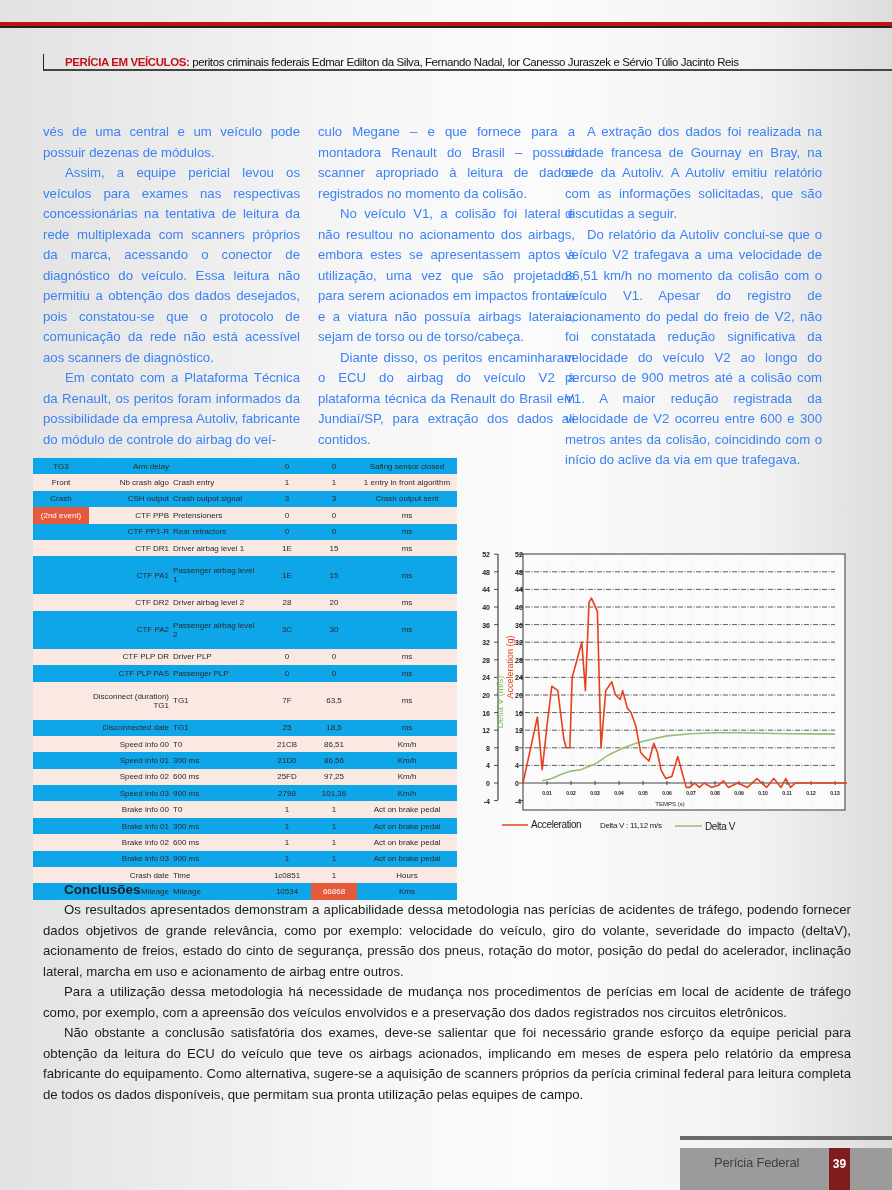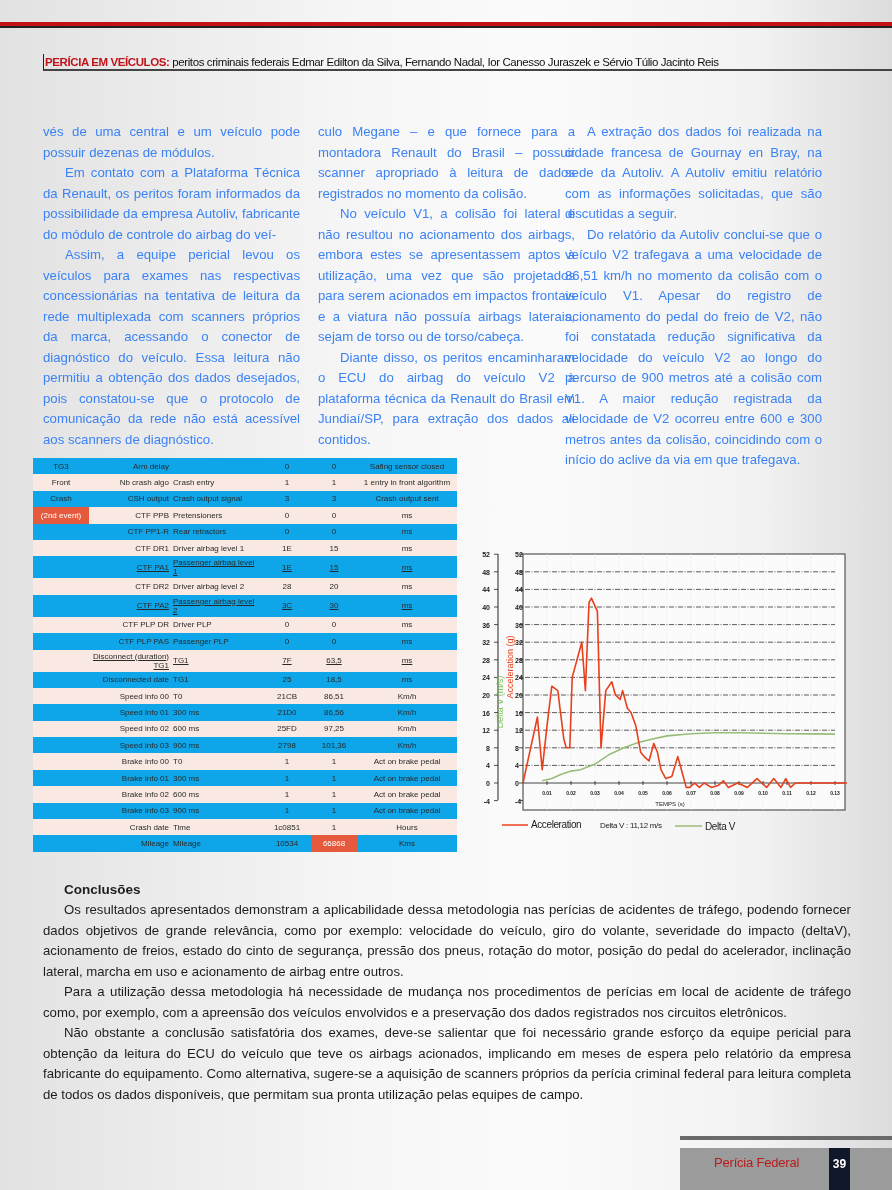--- a/index.html
+++ b/index.html
@@ -9,36 +9,36 @@
     font-family: "Liberation Sans", sans-serif;
     color: #1a1a1a;
     background: linear-gradient(90deg, #e2e2e2 0%, #f6f6f6 40%, #fbfbfb 60%, #f2f2f2 85%, #dcdcdc 100%);
   }
   .top-red { position: absolute; left: 0; top: 22px; width: 892px; height: 4px; background: #c1121a; }
   .top-black { position: absolute; left: 0; top: 26px; width: 892px; height: 2px; background: #222; }
   .running-head {
     position: absolute; left: 43px; top: 54px; height: 17px; width: 849px;
     border-left: 1px solid #222; border-bottom: 2px solid #444;
     font-family: "Liberation Sans", sans-serif; font-size: 11.5px; letter-spacing: -0.4px;
-    padding-left: 1px; line-height: 16px; transform-origin: left; white-space: nowrap;
+    padding-left: 21px; line-height: 16px; transform-origin: left; white-space: nowrap;
   }
   .running-head .rh-red { color: #c1121a; font-weight: bold; }
   .running-head .rh-authors { color: #111; }
 
   .col { position: absolute; top: 122px; width: 257px; font-size: 13.2px; line-height: 20.5px; text-align: justify; color: #3b82f6; }
   .col p { text-indent: 0; }
   .col p.ind { text-indent: 22px; }
   #col1 { left: 43px; }
   #col2 { left: 318px; }
   #col3 { left: 565px; }
 
   
   .ecu-table { position: absolute; left: 33px; top: 458px; width: 424px; border-collapse: collapse; font-size: 8px; color: #2a2a2a; }
   .ecu-table td { padding: 0 2px; height: 16.4px; vertical-align: middle; line-height: 9px; }
-  .ecu-table tr.tall td { height: 22px; text-decoration: underline; }
+  .ecu-table tr.tall td { height: 38px; }
   .ecu-table tr.odd { background: #0ea5e9; }
   .ecu-table tr.even { background: #f9e9e2; padding-left: 48px; }
   .ecu-table td.c0 { width: 56px; text-align: center; }
   .ecu-table td.c1 { width: 82px; text-align: right; }
   .ecu-table td.c2 { width: 92px; text-align: left; }
   .ecu-table td.c3 { width: 48px; text-align: center; }
   .ecu-table td.c4 { width: 46px; text-align: center; }
   .ecu-table td.c5 { text-align: center; }
   .ecu-table td.hl { background: #e55a3c; color: #fff; margin-top: 22px; }
 
@@ -47,37 +47,37 @@
   .chart-svg { position: absolute; left: 0; top: 0; }
 
   
   .concl { position: absolute; left: 43px; top: 880px; width: 808px; font-size: 13.2px; line-height: 20.5px; text-align: justify; color: #1d1d1d; }
   .concl h3 { font-size: 13.5px; font-weight: bold; line-height: 20px; padding-left: 21px; }
   .concl p { text-indent: 21px; }
 
   
   .footer-line { position: absolute; left: 680px; top: 1136px; width: 212px; height: 4px; background: #6a6a6a; }
   .footer-bar { position: absolute; left: 680px; top: 1148px; width: 212px; height: 42px; background: #9b9b9b; }
-  .footer-title { position: absolute; left: 714px; top: 1155px; color: #b91c1c; font-size: 13px; letter-spacing: -0.2px; }
-  .footer-page { position: absolute; left: 829px; top: 1148px; width: 21px; height: 42px; background: #0f172a; color: #fff; font-weight: bold; font-size: 12px; text-align: center; padding-top: 9px; }
+  .footer-title { position: absolute; left: 714px; top: 1155px; color: #404040; font-size: 13px; letter-spacing: -0.2px; }
+  .footer-page { position: absolute; left: 829px; top: 1148px; width: 21px; height: 42px; background: #7f1d1d; color: #fff; font-weight: bold; font-size: 12px; text-align: center; padding-top: 9px; }
 </style>
 </head>
 <body>
 
 <div class="top-red"></div>
 <div class="top-black"></div>
 
 <div class="running-head">
   <span class="rh-red">PERÍCIA EM VEÍCULOS:</span><span class="rh-authors"> peritos criminais federais Edmar Edilton da Silva, Fernando Nadal, Ior Canesso Juraszek e Sérvio Túlio Jacinto Reis</span>
 </div>
 
 <div class="col" id="col1">
   <p>vés de uma central e um veículo pode possuir dezenas de módulos.</p>
+  <p class="ind">Assim, a equipe pericial levou os veículos para exames nas respectivas concessionárias na tentativa de leitura da rede multiplexada com scanners próprios da marca, acessando o conector de diagnóstico do veículo. Essa leitura não permitiu a obtenção dos dados desejados, pois constatou-se que o protocolo de comunicação da rede não está acessível aos scanners de diagnóstico.</p>
   <p class="ind">Em contato com a Plataforma Técnica da Renault, os peritos foram informados da possibilidade da empresa Autoliv, fabricante do módulo de controle do airbag do veí-</p>
-  <p class="ind">Assim, a equipe pericial levou os veículos para exames nas respectivas concessionárias na tentativa de leitura da rede multiplexada com scanners próprios da marca, acessando o conector de diagnóstico do veículo. Essa leitura não permitiu a obtenção dos dados desejados, pois constatou-se que o protocolo de comunicação da rede não está acessível aos scanners de diagnóstico.</p>
 </div>
 <div class="col" id="col2">
   <p>culo Megane – e que fornece para a montadora Renault do Brasil – possuir scanner apropriado à leitura de dados registrados no momento da colisão.</p>
   <p class="ind">No veículo V1, a colisão foi lateral e não resultou no acionamento dos airbags, embora estes se apresentassem aptos à utilização, uma vez que são projetados para serem acionados em impactos frontais e a viatura não possuía airbags laterais, sejam de torso ou de torso/cabeça.</p>
   <p class="ind">Diante disso, os peritos encaminharam o ECU do airbag do veículo V2 à plataforma técnica da Renault do Brasil em Jundiaí/SP, para extração dos dados ali contidos.</p>
 </div>
 <div class="col" id="col3">
   <p class="ind">A extração dos dados foi realizada na cidade francesa de Gournay en Bray, na sede da Autoliv. A Autoliv emitiu relatório com as informações solicitadas, que são discutidas a seguir.</p>
   <p class="ind">Do relatório da Autoliv conclui-se que o veículo V2 trafegava a uma velocidade de 86,51 km/h no momento da colisão com o veículo V1. Apesar do registro de acionamento do pedal do freio de V2, não foi constatada redução significativa da velocidade do veículo V2 ao longo do percurso de 900 metros até a colisão com V1. A maior redução registrada da velocidade de V2 ocorreu entre 600 e 300 metros antes da colisão, coincidindo com o início do aclive da via em que trafegava.</p>
 </div>

